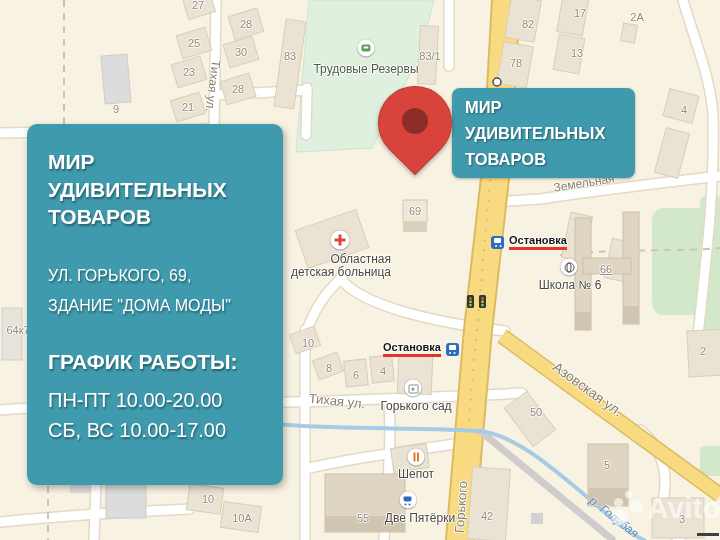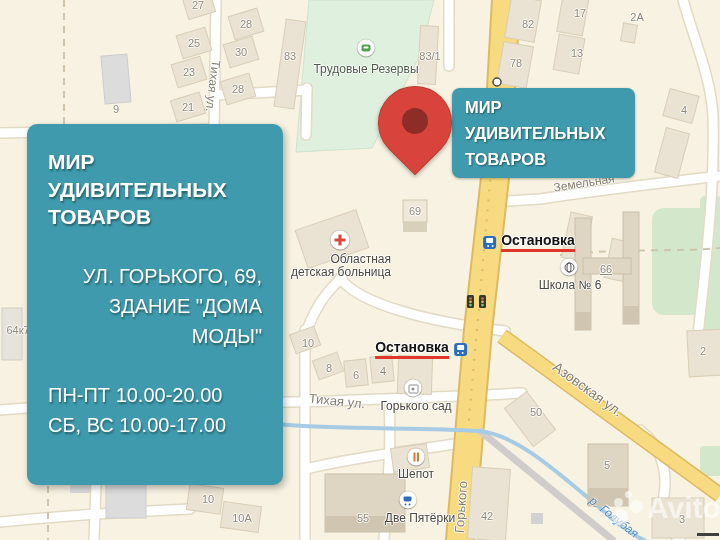--- a/index.html
+++ b/index.html
@@ -30,21 +30,21 @@
   .hospital-icon::after{left:4px;top:8px;width:11px;height:3px;background:#E0453C;}
   .school-icon::before{left:3.5px;top:3.5px;width:8px;height:8px;border:1.5px solid #555;border-radius:50%;}
   .school-icon::after{left:7px;top:3.5px;width:2.5px;height:8px;border:1.5px solid #555;border-radius:50%;box-sizing:content-box;margin-left:-1px;}
   .kindergarten-icon::before{left:3.5px;top:4.5px;width:8px;height:7px;border:1.5px solid #8E8E8E;border-radius:1px;}
   .kindergarten-icon::after{left:6.5px;top:7.5px;width:3px;height:3px;background:#8E8E8E;border-radius:50%;}
   .food-icon::before{left:5.5px;top:4px;width:2px;height:9px;background:#E0772A;box-shadow:3.5px 0 0 #E0772A;}
   .cart-icon::before{left:4px;top:5px;width:8px;height:5px;background:#2B6CBF;border-radius:1px 1px 2.5px 2.5px;}
   .cart-icon::after{left:5px;top:11.5px;width:2px;height:2px;background:#2B6CBF;border-radius:50%;box-shadow:4px 0 0 #2B6CBF;}
 
   
-  .stop-unit{display:flex;align-items:center;gap:5px;font-weight:bold;font-size:14px;color:#141414;white-space:nowrap;}
+  .stop-unit{display:flex;align-items:center;gap:5px;font-weight:bold;font-size:11px;color:#141414;white-space:nowrap;}
   .stop-unit .glyph{position:relative;width:13px;height:13px;background:#2B6CBF;border-radius:3px;flex:0 0 auto;}
   .stop-unit .glyph::before{content:"";position:absolute;left:3px;top:2.5px;width:7px;height:5px;background:#fff;border-radius:1px;}
   .stop-unit .glyph::after{content:"";position:absolute;left:3.5px;top:9px;width:2px;height:2px;background:#fff;border-radius:50%;box-shadow:4.5px 0 0 #fff;}
   .stop-text{border-bottom:3px solid #E0362B;padding-bottom:1px;
         text-shadow:0 1px 0 rgba(255,255,255,.9),0 -1px 0 rgba(255,255,255,.9),1px 0 0 rgba(255,255,255,.9),-1px 0 0 rgba(255,255,255,.9);}
   .icon-right{flex-direction:row-reverse;}
 
   
   .pin{position:absolute;left:378px;top:86px;width:74px;height:110px;z-index:5;filter:drop-shadow(0 2px 2px rgba(0,0,0,.3));}
   .pin-body{position:absolute;left:0;top:0;width:74px;height:74px;background:#D8443C;border:1px solid #BE382F;
@@ -52,21 +52,21 @@
   .pin-hole{position:absolute;left:24px;top:22px;width:26px;height:26px;background:#8E2D27;border-radius:50%;}
 
   
   .callout{position:absolute;left:452px;top:88px;width:183px;height:90px;background:#3E9AAC;border-radius:8px;
            color:#fff;font-weight:bold;font-size:16.5px;line-height:26px;padding:6px 13px;box-sizing:border-box;
            text-shadow:1px 1px 2px rgba(0,0,0,.4);box-shadow:0 1px 3px rgba(0,0,0,.3);z-index:4;}
   .panel{position:absolute;left:27px;top:124px;width:256px;height:361px;background:#3E9AAC;border-radius:10px;
          padding:24px 21px;box-sizing:border-box;color:#fff;z-index:6;
          box-shadow:2px 3px 7px rgba(0,0,0,.3);text-shadow:1px 1.5px 2px rgba(0,0,0,.38);}
   .panel .title{font-size:21px;font-weight:bold;line-height:27.5px;margin:0 0 30px;}
-  .panel .addr{font-size:20px;line-height:30px;margin:0 0 29px;font-weight:normal;text-align:right;}
+  .panel .addr{font-size:16px;line-height:30px;margin:0 0 29px;font-weight:normal;}
   .panel .sched-h{font-size:21px;font-weight:bold;margin:0 0 11px;}
   .panel .sched{font-size:20px;line-height:30px;font-weight:normal;}
 
   
   .watermark{position:absolute;left:612px;top:489px;display:flex;align-items:center;gap:2px;opacity:.62;color:#fff;z-index:3;}
   .wm-logo{position:relative;width:33px;height:38px;flex:0 0 auto;}
   .wm-logo i{position:absolute;background:#fff;border-radius:50%;}
   .wm-logo .c1{left:2px;top:9px;width:9px;height:9px;}
   .wm-logo .c2{left:13px;top:2px;width:7px;height:7px;}
   .wm-logo .c3{left:0;top:20px;width:16px;height:16px;}
@@ -302,20 +302,21 @@
   <div class="callout">
     <div>МИР УДИВИТЕЛЬНЫХ ТОВАРОВ</div>
   </div>
 
   <div class="panel">
     <div class="title">МИР УДИВИТЕЛЬНЫХ ТОВАРОВ</div>
     <div class="addr">
       <div>УЛ. ГОРЬКОГО, 69,</div>
       <div>ЗДАНИЕ "ДОМА МОДЫ"</div>
     </div>
+    <div class="sched-h">ГРАФИК РАБОТЫ:</div>
     <div class="sched">
       <div>ПН-ПТ 10.00-20.00</div>
       <div>СБ, ВС 10.00-17.00</div>
     </div>
   </div>
 
   <div class="watermark">
     <span class="wm-logo">
       <i class="c1"></i>
         <i class="c2"></i>

